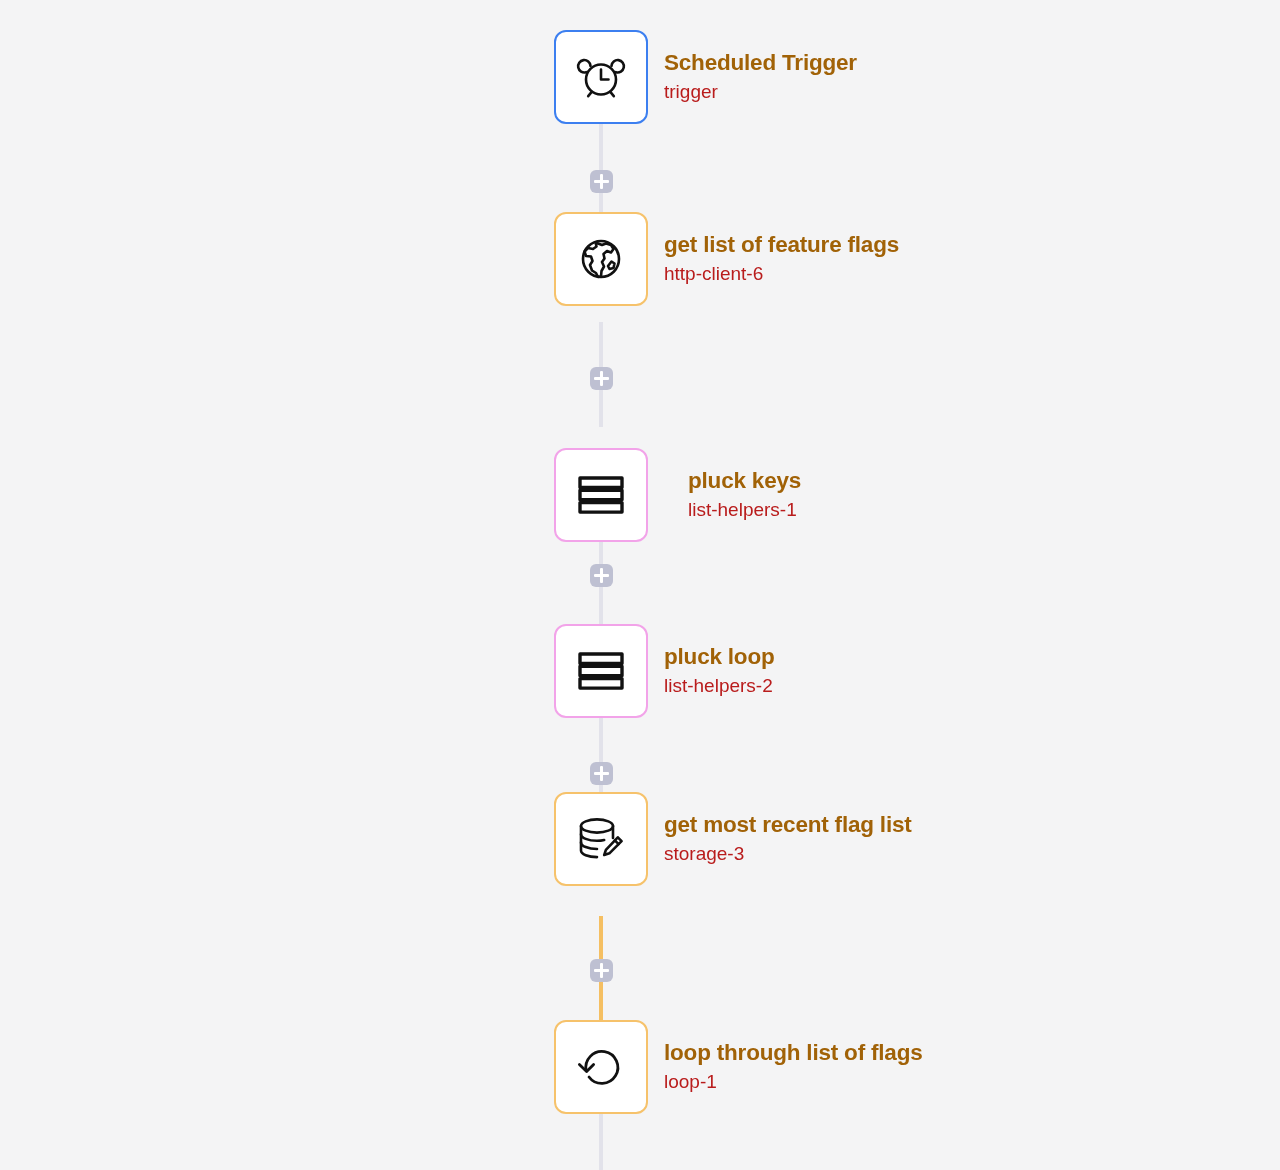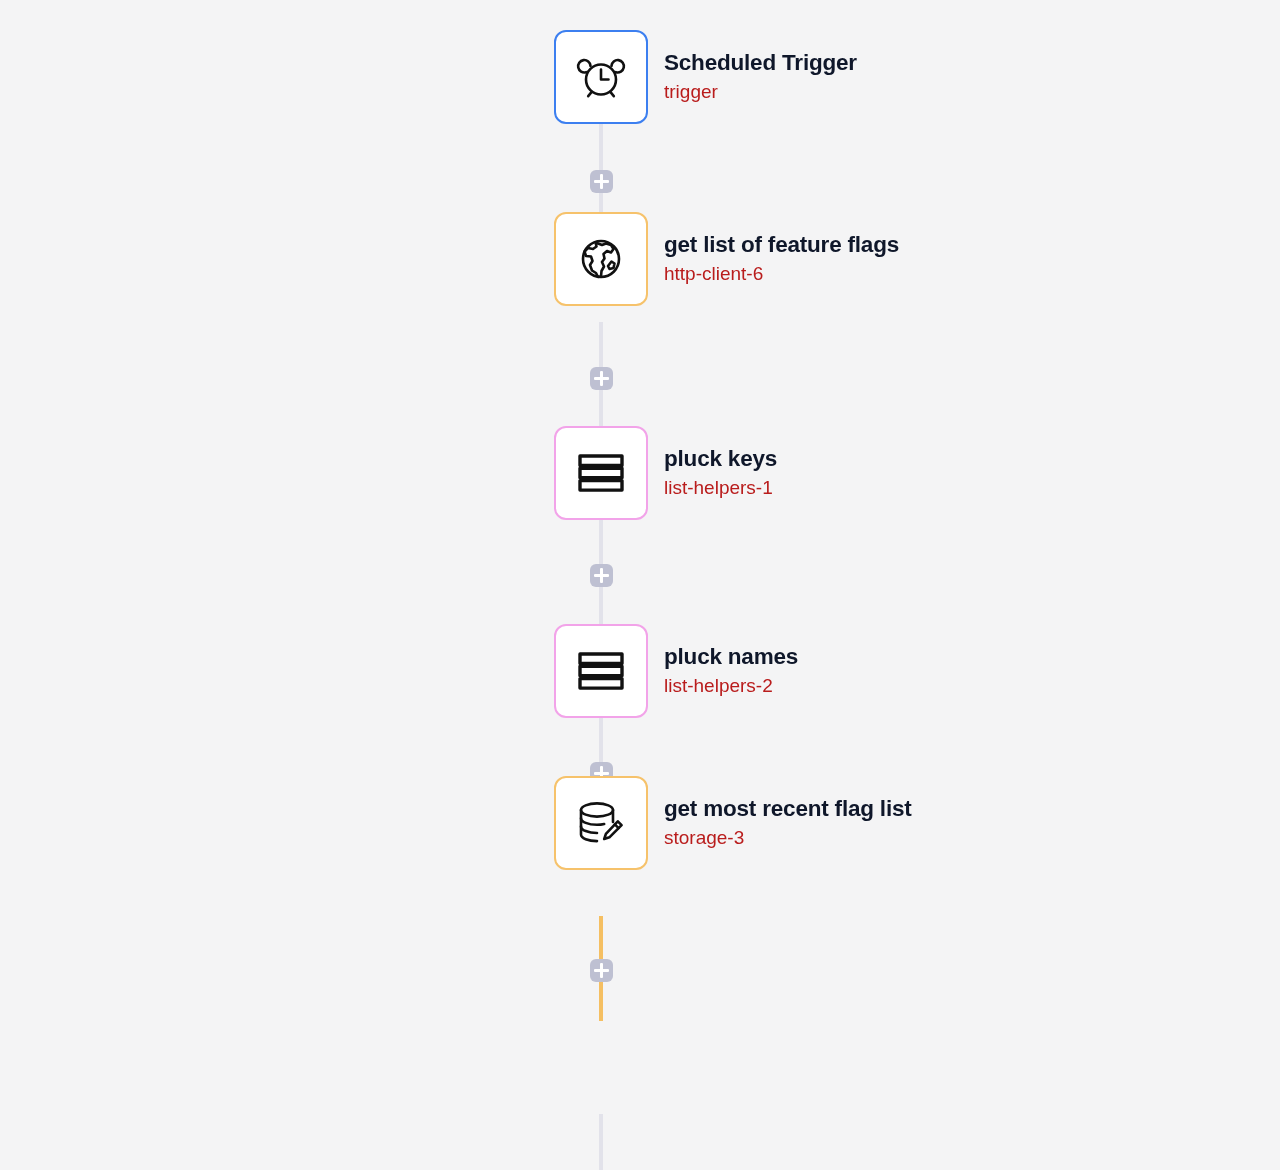--- a/index.html
+++ b/index.html
@@ -90,21 +90,21 @@
 
   .node-text {
     margin-left: 16px;
     display: flex;
     flex-direction: column;
     justify-content: center;
   }
   .node-title {
     font-size: 22.5px;
     font-weight: bold;
-    color: #0f172a;
+    color: #a16207;
     letter-spacing: -0.2px;
     line-height: 1.18;
     white-space: nowrap;
   }
   .node-sub {
     margin-top: 4px;
     font-size: 19px;
     font-weight: normal;
     color: #b91c1c;
     line-height: 1.2;
@@ -182,21 +182,21 @@
           <path d="M36.5 28.5 L39.5 30.5 L38.5 35 L34.5 36 L33 33 Z"></path>
         </svg>
       </span>
     </div>
     <div class="node-text">
       <div class="node-title">get list of feature flags</div>
       <div class="node-sub">http-client-6</div>
     </div>
   </div>
 
-  <div class="node-row" style="top:426px;">
+  <div class="node-row" style="top:448px;gap:24px;">
     <div class="node-card pink">
       <span>
         <svg width="52" height="52" viewBox="0 0 52 52" fill="none" stroke="#111111" stroke-width="3.4" stroke-linejoin="round">
           <rect x="5" y="9" width="42" height="9.5"></rect>
           <rect x="5" y="21.3" width="42" height="9.5"></rect>
           <rect x="5" y="33.6" width="42" height="9.5"></rect>
         </svg>
       </span>
     </div>
     <div class="node-text">
@@ -209,39 +209,53 @@
     <div class="node-card pink">
       <span>
         <svg width="52" height="52" viewBox="0 0 52 52" fill="none" stroke="#111111" stroke-width="3.4" stroke-linejoin="round">
           <rect x="5" y="9" width="42" height="9.5"></rect>
           <rect x="5" y="21.3" width="42" height="9.5"></rect>
           <rect x="5" y="33.6" width="42" height="9.5"></rect>
         </svg>
       </span>
     </div>
     <div class="node-text">
-      <div class="node-title">pluck names</div>
+      <div class="node-title">pluck loop</div>
       <div class="node-sub">list-helpers-2</div>
     </div>
   </div>
 
-  <div class="node-row" style="top:776px;">
+  <div class="node-row" style="top:792px;">
     <div class="node-card amber">
       <span>
         <svg width="52" height="52" viewBox="0 0 52 52" fill="none" stroke="#111111" stroke-width="2.6" stroke-linecap="round" stroke-linejoin="round">
           <ellipse cx="22" cy="13" rx="16" ry="6.6"></ellipse>
           <path d="M6 13 L6 37.5 C6 41.2 13.2 44.1 22 44.1"></path>
           <path d="M38 13 L38 25"></path>
           <path d="M6 21.2 C6 24.8 13.2 27.8 22 27.8 C24.6 27.8 27.1 27.5 29.2 27.0"></path>
           <path d="M6 29.4 C6 33.0 13.2 36.0 22 36.0"></path>
           <path d="M42.8 24.3 L46.6 28.1 L34.4 40.3 L29.2 42.0 L30.9 36.8 Z"></path>
           <path d="M39.8 27.3 L43.6 31.1"></path>
         </svg>
       </span>
     </div>
     <div class="node-text">
       <div class="node-title">get most recent flag list</div>
       <div class="node-sub">storage-3</div>
     </div>
   </div>
 
+  <div class="node-row" style="top:1020px;">
+    <div class="node-card amber">
+      <span>
+        <svg width="52" height="52" viewBox="0 0 52 52" fill="none" stroke="#111111" stroke-width="2.8" stroke-linecap="round" stroke-linejoin="round">
+          <path d="M11.2 29.8 A16 16 0 1 1 14.0 36.0"></path>
+          <path d="M4.4 23.6 L11.6 30.6 L18.6 23.4"></path>
+        </svg>
+      </span>
+    </div>
+    <div class="node-text">
+      <div class="node-title">loop through list of flags</div>
+      <div class="node-sub">loop-1</div>
+    </div>
+  </div>
 
 </div>
 
 </body></html>

